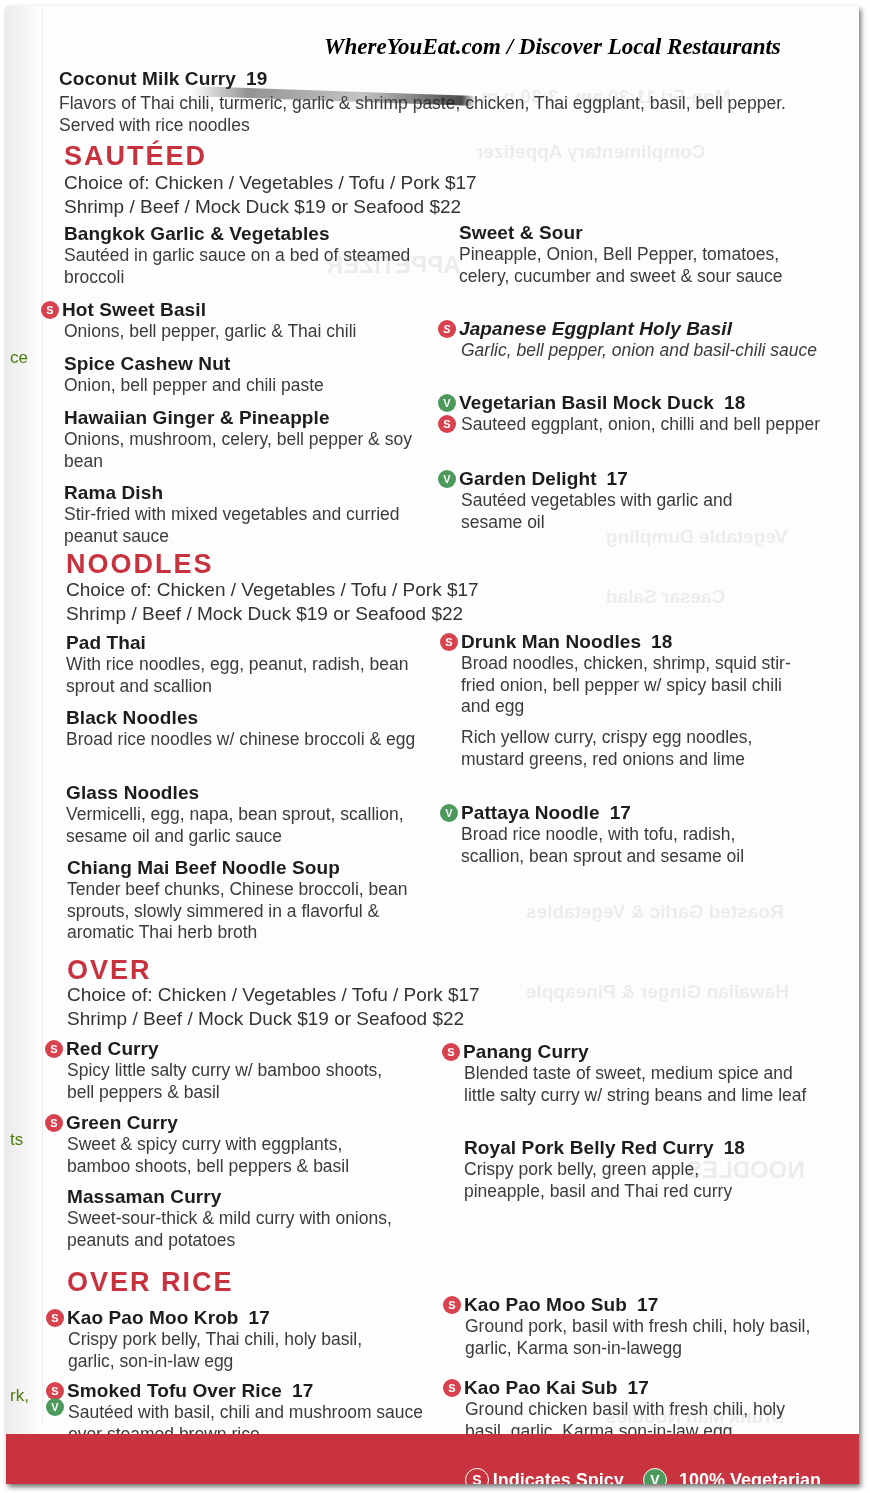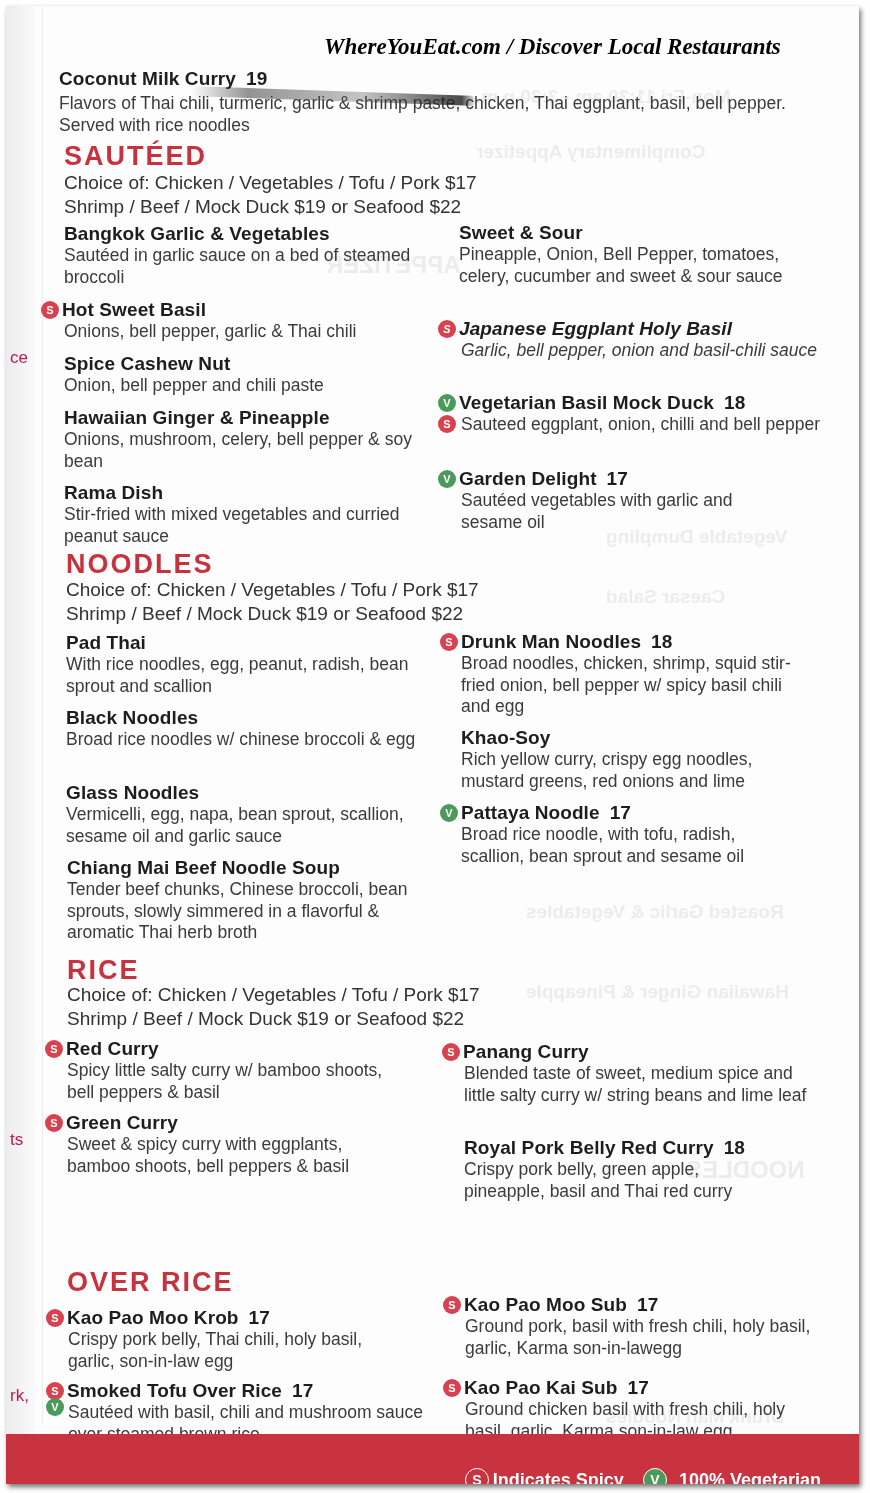--- a/index.html
+++ b/index.html
@@ -12,21 +12,21 @@
     position: absolute; left: 6px; top: 6px; width: 853px; height: 1478px;
     background: #fdfdfd;
     box-shadow: 2px 3px 5px rgba(0,0,0,0.55);
     overflow: hidden;
   }
   .page::before {
     content: ""; position: absolute; left: 0; top: 0; bottom: 0; width: 30px;
     background: linear-gradient(90deg, #ececec, #f6f6f6 70%, #fafafa);
   }
   .spine-line { position: absolute; left: 36px; top: 0; bottom: 60px; width: 1px; background: #ececec; }
-  .edge-frag { position: absolute; left: 4px; font-size: 17px; color: #be185d; }
+  .edge-frag { position: absolute; left: 4px; font-size: 17px; color: #4d7c0f; }
   .ghost {
     position: absolute; color: rgba(150,150,150,0.16); font-weight: bold;
     transform: scaleX(-1); white-space: nowrap; font-size: 19px;
   }
   .abs { position: absolute; margin-top: 39px; }
   .item-name { font-weight: bold; font-size: 19px; color: #1d1d1d; white-space: nowrap; letter-spacing: 0.1px; }
   .item-name .price { margin-left: 10px; font-weight: bold; }
   .desc { font-size: 17.5px; color: #3b3b3b; line-height: 21.5px; }
   .section-title { font-size: 27px; font-weight: bold; color: #c8323f; letter-spacing: 2px; }
   .choice { font-size: 19px; color: #333; line-height: 24px; }
@@ -147,39 +147,42 @@
   <div class="abs" style="left:61px;top:812px;width:365px;">
     <div class="item-name">Chiang Mai Beef Noodle Soup</div>
     <div class="desc">Tender beef chunks, Chinese broccoli, bean sprouts, slowly simmered in a flavorful &amp; aromatic Thai herb broth</div>
   </div>
 
   <div class="abs" style="left:434px;top:586px;width:385px;">
     <div class="item-name"><span class="badge s">S</span><span>Drunk Man Noodles</span><span class="price">18</span></div>
     <div class="desc" style="margin-left:21px;width:345px;">Broad noodles, chicken, shrimp, squid stir-fried onion, bell pepper w/ spicy basil chili and egg</div>
   </div>
   <div class="abs" style="left:455px;top:682px;width:350px;">
-    <div class="item-name">Khao-Soy</div>
     <div class="desc">Rich yellow curry, crispy egg noodles, mustard greens, red onions and lime</div>
   </div>
   <div class="abs" style="left:434px;top:757px;width:385px;">
     <div class="item-name"><span class="badge v">V</span><span>Pattaya Noodle</span><span class="price">17</span></div>
     <div class="desc" style="margin-left:21px;width:340px;">Broad rice noodle, with tofu, radish, scallion, bean sprout and sesame oil</div>
   </div>
 
-  <div class="abs section-title" style="left:61px;top:910px;">RICE</div>
+  <div class="abs section-title" style="left:61px;top:910px;">OVER</div>
   <div class="abs choice" style="left:61px;top:938px;">Choice of: Chicken / Vegetables / Tofu / Pork $17</div>
   <div class="abs choice" style="left:61px;top:962px;">Shrimp / Beef / Mock Duck $19 or Seafood $22</div>
 
   <div class="abs" style="left:39px;top:1067px;width:380px;">
     <div class="item-name"><span class="badge s">S</span><span>Green Curry</span></div>
     <div class="desc" style="margin-left:22px;width:340px;">Sweet &amp; spicy curry with eggplants, bamboo shoots, bell peppers &amp; basil</div>
   </div>
   <div class="abs" style="left:39px;top:993px;width:380px;">
     <div class="item-name"><span class="badge s">S</span><span>Red Curry</span></div>
     <div class="desc" style="margin-left:22px;width:320px;">Spicy little salty curry w/ bamboo shoots, bell peppers &amp; basil</div>
+  </div>
+  <div class="abs" style="left:61px;top:1141px;width:340px;">
+    <div class="item-name">Massaman Curry</div>
+    <div class="desc">Sweet-sour-thick &amp; mild curry with onions, peanuts and potatoes</div>
   </div>
   <div class="abs" style="left:436px;top:996px;width:385px;">
     <div class="item-name"><span class="badge s">S</span><span>Panang Curry</span></div>
     <div class="desc" style="margin-left:22px;width:345px;">Blended taste of sweet, medium spice and little salty curry w/ string beans and lime leaf</div>
   </div>
   <div class="abs" style="left:458px;top:1092px;width:350px;">
     <div class="item-name"><span>Royal Pork Belly Red Curry</span><span class="price">18</span></div>
     <div class="desc" style="width:320px;">Crispy pork belly, green apple, pineapple, basil and Thai red curry</div>
   </div>
 

